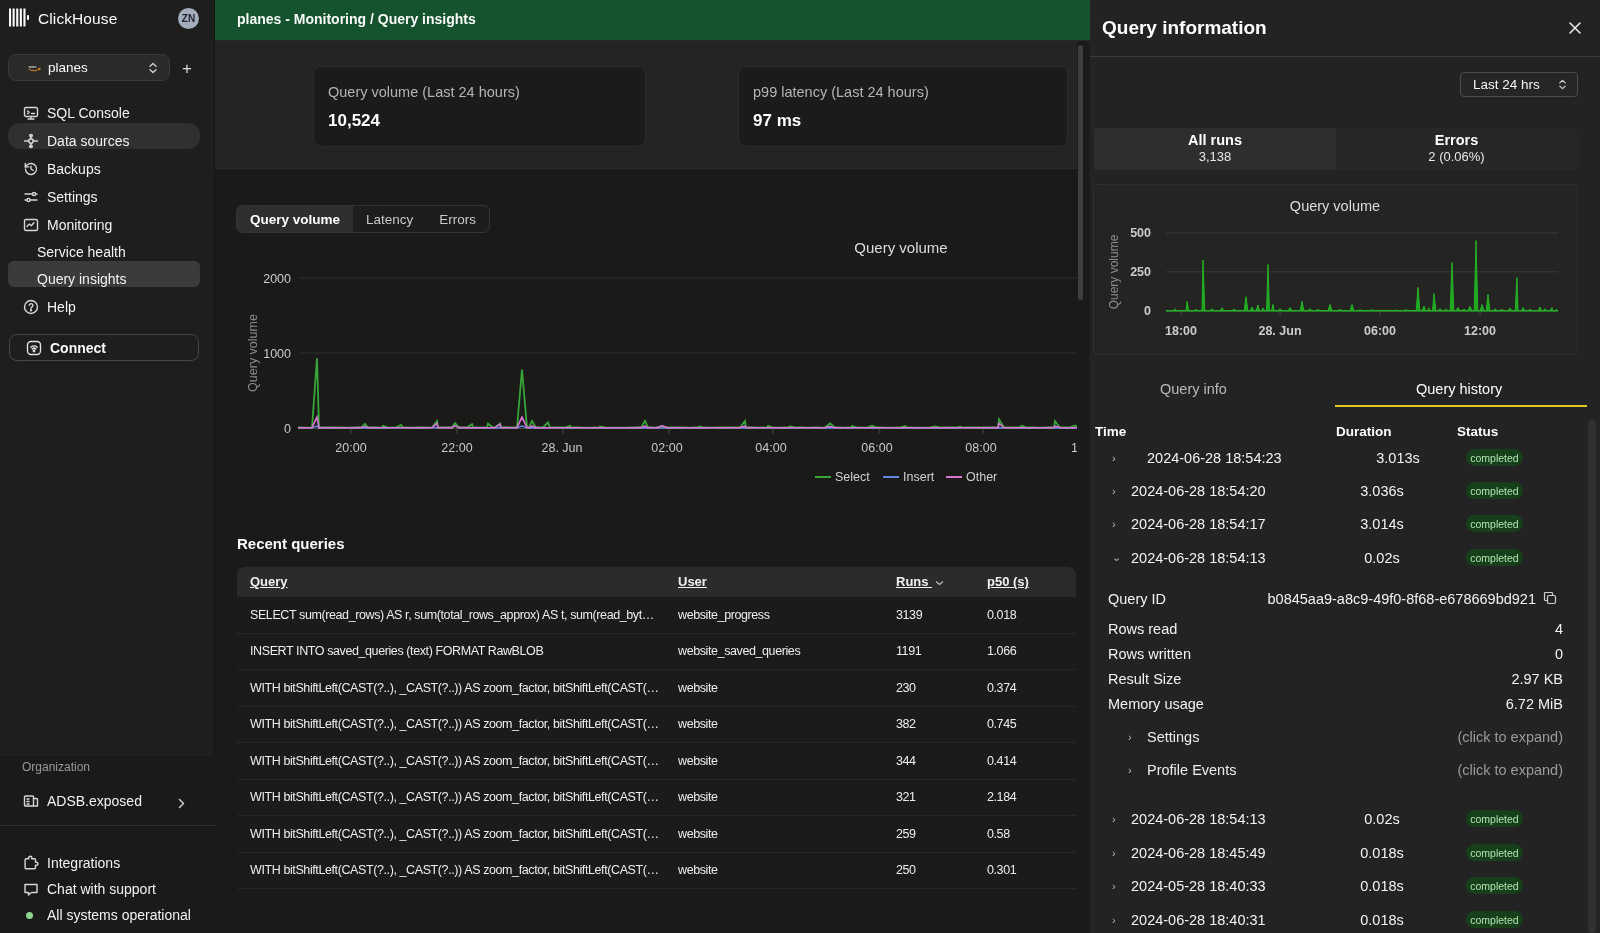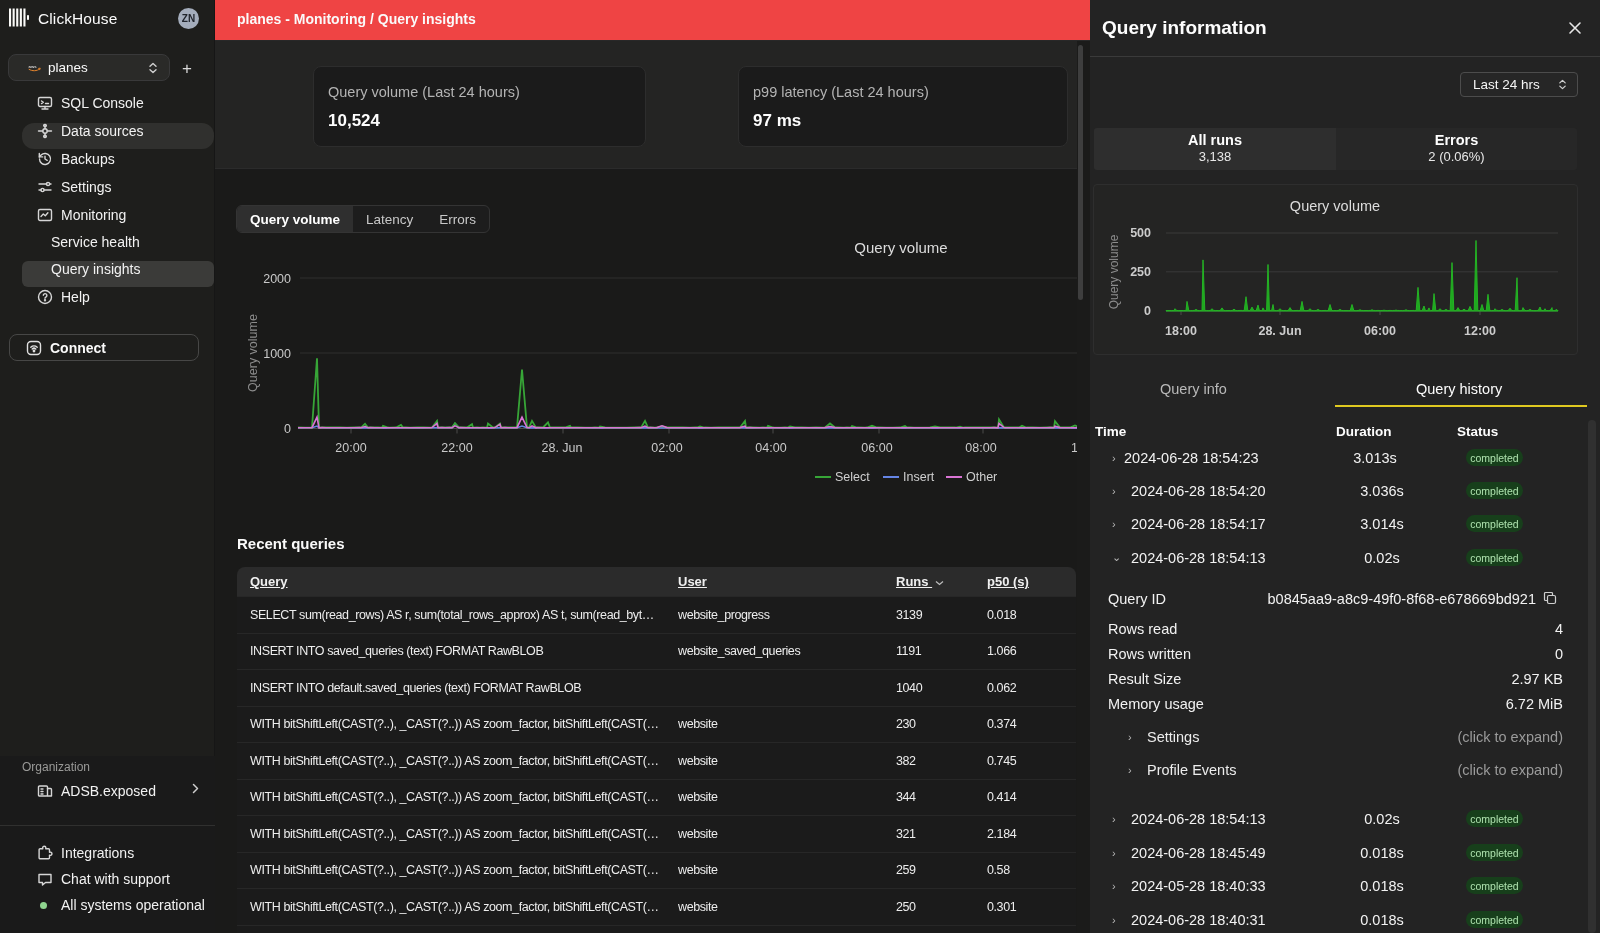--- a/index.html
+++ b/index.html
@@ -1,25 +1,25 @@
 <!DOCTYPE html>
 <html><head><meta charset="utf-8"><title>planes - Monitoring / Query insights</title>
 <style>
 *{margin:0;padding:0;box-sizing:border-box;}
 html,body{width:1600px;height:933px;overflow:hidden;background:#1a1a1a;
  font-family:"Liberation Sans",sans-serif;color:#ececec;}
 .abs{position:absolute;}
 
 #sidebar{position:absolute;left:0;top:0;width:215px;height:756px;background:#1e1e1c;border-right:1px solid #161616;padding-left:41px;}
-.sb-item{position:absolute;left:22px;width:192px;height:26px;display:flex;align-items:flex-start;font-size:14px;color:#f2f2f2;}
+.sb-item{position:absolute;left:8px;width:192px;height:26px;display:flex;align-items:flex-end;font-size:14px;color:#f2f2f2;}
 .sb-item .ic{width:16px;height:16px;margin-left:15px;margin-right:8px;flex:none;color:#d6d6d6;}
 .sb-hl{background:#30302e;border-radius:12px;}
 .sb-hl2{background:#3b3b39;border-radius:6px;}
 
-#topbar{position:absolute;left:215px;top:0;width:875px;height:41px;background:#ef4444;border-bottom:1px solid #282828;}
+#topbar{position:absolute;left:215px;top:0;width:875px;height:41px;background:#14532d;border-bottom:1px solid #282828;}
 #cardstrip{position:absolute;left:215px;top:41px;width:875px;height:128px;background:#242423;border-bottom:1px solid #2b2b2b;}
 .mcard{position:absolute;top:25px;height:81px;background:#1b1b1b;border:1px solid #2d2d2d;border-radius:8px;}
 #mainlow{position:absolute;left:215px;top:170px;width:875px;height:763px;background:#1a1a19;}
 .tabgrp{position:absolute;left:21px;top:35px;height:28px;display:flex;border:1px solid #343434;border-radius:6px;background:#1d1d1d;overflow:hidden;}
 .tab{padding:0 13px;display:flex;align-items:center;font-size:13.5px;color:#c8c8c8;}
 .tab.act{background:#2f2f2f;color:#fff;font-weight:bold;}
 
 .rqtable{position:absolute;left:22px;top:397px;width:839px;border-radius:8px 8px 0 0;overflow:hidden;}
 .rq-h{display:flex;height:29px;background:#2b2b2b;align-items:center;font-size:13px;font-weight:bold;color:#f0f0f0;text-decoration:underline;}
 .rq-r{display:flex;height:36.5px;background:#1b1b1b;border-top:1px solid #272727;align-items:center;font-size:12.5px;letter-spacing:-0.4px;color:#ededed;}
@@ -243,26 +243,20 @@
         <div class="c3">3139</div>
         <div class="c4">0.018</div>
       </div>
 <div class="rq-r">
         <div class="c1">INSERT INTO saved_queries (text) FORMAT RawBLOB</div>
         <div class="c2">website_saved_queries</div>
         <div class="c3">1191</div>
         <div class="c4">1.066</div>
       </div>
 <div class="rq-r">
-        <div class="c1">INSERT INTO default.saved_queries (text) FORMAT RawBLOB</div>
-        <div class="c2"></div>
-        <div class="c3">1040</div>
-        <div class="c4">0.062</div>
-      </div>
-<div class="rq-r">
         <div class="c1">WITH bitShiftLeft(CAST(?..), _CAST(?..)) AS zoom_factor, bitShiftLeft(CAST(?.....</div>
         <div class="c2">website</div>
         <div class="c3">230</div>
         <div class="c4">0.374</div>
       </div>
 <div class="rq-r">
         <div class="c1">WITH bitShiftLeft(CAST(?..), _CAST(?..)) AS zoom_factor, bitShiftLeft(CAST(?.....</div>
         <div class="c2">website</div>
         <div class="c3">382</div>
         <div class="c4">0.745</div>
@@ -348,21 +342,21 @@
   <path d="M76.0,131.0 L76.0,130.6 L80.0,130.5 L81.4,130.6 L83.2,130.5 L84.0,130.6 L85.0,128.7 L86.8,130.5 L88.0,130.5 L88.6,130.6 L92.0,130.5 L93.4,130.6 L95.2,130.5 L96.0,130.7 L97.0,121.4 L98.8,130.5 L100.0,130.7 L100.6,130.6 L102.4,130.6 L104.0,130.4 L104.2,130.5 L106.0,129.4 L107.8,130.5 L108.0,130.6 L109.4,130.6 L109.6,130.6 L111.2,130.5 L112.0,130.6 L113.0,79.9 L114.8,130.5 L116.0,130.4 L116.6,130.6 L118.4,130.6 L120.0,130.5 L120.2,130.5 L122.0,128.7 L123.8,130.5 L124.0,130.4 L125.6,130.6 L128.0,130.5 L128.4,130.6 L130.2,130.5 L132.0,127.9 L133.8,130.5 L135.6,130.6 L136.0,130.6 L140.0,130.5 L140.4,130.6 L142.2,130.5 L144.0,129.1 L145.8,130.5 L147.6,130.6 L148.0,130.5 L152.0,130.4 L152.4,130.6 L154.2,130.5 L156.0,116.7 L157.8,130.5 L158.4,130.6 L159.6,130.6 L160.0,130.7 L160.2,130.5 L162.0,127.1 L163.8,130.5 L164.0,130.4 L164.4,130.6 L165.6,130.6 L166.2,130.5 L168.0,125.1 L169.4,130.6 L169.8,130.5 L171.2,130.5 L171.6,130.6 L172.0,130.6 L173.0,127.9 L174.4,130.6 L174.8,130.5 L176.0,130.7 L176.2,130.5 L176.6,130.6 L178.0,84.5 L179.4,130.6 L179.8,130.5 L180.0,130.4 L181.2,130.5 L181.6,130.6 L183.0,124.5 L184.0,130.5 L184.8,130.5 L186.4,130.6 L186.6,130.6 L188.0,130.4 L188.2,130.5 L190.0,128.7 L191.8,130.5 L192.0,130.4 L193.6,130.6 L196.0,130.4 L196.4,130.6 L198.2,130.5 L200.0,127.6 L201.8,130.5 L203.6,130.6 L204.0,130.6 L208.0,130.4 L208.4,130.6 L210.2,130.5 L212.0,121.4 L213.8,130.5 L215.6,130.6 L216.0,130.4 L216.4,130.6 L218.2,130.5 L220.0,128.7 L221.8,130.5 L223.6,130.6 L224.0,130.7 L224.4,130.6 L226.2,130.5 L228.0,129.4 L229.8,130.5 L231.6,130.6 L232.0,130.6 L236.0,130.4 L236.4,130.6 L238.2,130.5 L240.0,124.5 L241.8,130.5 L243.6,130.6 L244.0,130.5 L246.4,130.6 L248.0,130.6 L248.2,130.5 L250.0,129.4 L251.8,130.5 L252.0,130.5 L253.6,130.6 L256.0,130.6 L258.4,130.6 L260.0,130.6 L260.2,130.5 L262.0,124.5 L263.8,130.5 L264.0,130.5 L265.6,130.6 L266.4,130.6 L268.0,130.5 L268.2,130.5 L270.0,129.8 L271.8,130.5 L272.0,130.4 L273.6,130.6 L276.0,130.5 L278.4,130.6 L280.0,130.4 L280.2,130.5 L282.0,129.8 L283.8,130.5 L284.0,130.4 L285.6,130.6 L288.0,130.4 L290.4,130.6 L292.0,130.5 L292.2,130.5 L294.0,130.2 L295.8,130.5 L296.0,130.6 L297.6,130.6 L300.0,130.4 L302.4,130.6 L304.0,130.4 L304.2,130.5 L306.0,130.1 L307.8,130.5 L308.0,130.4 L309.6,130.6 L312.0,130.5 L312.4,130.6 L314.2,130.5 L316.0,129.8 L317.8,130.5 L319.6,130.6 L320.0,130.6 L324.0,130.4 L324.4,130.6 L326.2,130.5 L328.0,107.4 L329.8,130.5 L330.4,130.6 L331.6,130.6 L332.0,130.6 L332.2,130.5 L334.0,126.0 L335.4,130.6 L335.8,130.5 L336.0,130.7 L337.2,130.5 L337.6,130.6 L339.0,127.9 L340.0,130.4 L340.4,130.6 L340.8,130.5 L342.2,130.5 L342.6,130.6 L344.0,113.6 L345.8,130.5 L346.4,130.6 L347.6,130.6 L348.0,130.7 L348.2,130.5 L350.0,128.7 L351.8,130.5 L352.0,130.4 L352.4,130.6 L353.6,130.6 L354.2,130.5 L356.0,129.4 L357.8,130.5 L358.4,130.6 L359.6,130.6 L360.0,130.6 L360.2,130.5 L362.0,82.6 L363.8,130.5 L364.0,130.6 L364.4,130.6 L365.6,130.6 L366.2,130.5 L368.0,127.6 L369.8,130.5 L370.4,130.6 L371.6,130.6 L372.0,130.4 L372.2,130.5 L374.0,129.1 L375.8,130.5 L376.0,130.7 L376.4,130.6 L377.6,130.6 L378.2,130.5 L380.0,126.4 L381.8,130.5 L382.4,130.6 L383.6,130.6 L384.0,130.7 L384.2,130.5 L386.0,60.5 L387.8,130.5 L388.0,130.4 L388.4,130.6 L389.6,130.6 L390.2,130.5 L392.0,124.5 L393.8,130.5 L394.4,130.6 L395.6,130.6 L396.0,130.4 L396.2,130.5 L398.0,114.3 L399.8,130.5 L400.0,130.4 L401.4,130.6 L401.6,130.6 L403.2,130.5 L404.0,130.5 L405.0,128.7 L406.8,130.5 L408.0,130.3 L408.4,130.6 L408.6,130.6 L410.2,130.5 L412.0,129.4 L413.8,130.5 L415.6,130.6 L416.0,130.7 L416.4,130.6 L418.2,130.5 L420.0,128.2 L421.8,130.5 L423.4,130.6 L423.6,130.6 L424.0,130.7 L425.2,130.5 L427.0,97.7 L428.0,130.6 L428.8,130.5 L429.4,130.6 L430.6,130.6 L431.2,130.5 L432.0,130.6 L433.0,127.6 L434.8,130.5 L436.0,130.5 L436.4,130.6 L436.6,130.6 L438.2,130.5 L440.0,129.4 L441.8,130.5 L443.6,130.6 L444.0,130.7 L446.4,130.6 L448.0,130.4 L448.2,130.5 L450.0,127.0 L451.4,130.6 L451.8,130.5 L452.0,130.6 L453.2,130.5 L453.6,130.6 L455.0,128.7 L456.0,130.4 L456.8,130.5 L458.4,130.6 L458.6,130.6 L460.0,130.4 L460.2,130.5 L462.0,127.6 L462.4,130.6 L463.8,130.5 L464.0,130.6 L464.2,130.5 L465.6,130.6 L466.0,129.4 L467.8,130.5 L468.0,130.5 L468.0,131.0 Z" fill="#1fa81f" stroke="#24b324" stroke-width="1"></path>
 </svg>
   <div class="abs" style="left:70px;top:381px;font-size:14.5px;color:#b9b9b9">Query info</div>
   <div class="abs" style="left:326px;top:381px;font-size:14.5px;font-weight:500;color:#fdfdfd">Query history</div>
   <div class="abs" style="left:245px;top:405px;width:252px;border-top:2px solid #dfc920"></div>
   <div class="abs" style="left:5px;top:424px;font-size:13.5px;font-weight:bold;color:#fdfdfd">Time</div>
   <div class="abs" style="left:246px;top:424px;font-size:13.5px;font-weight:bold;color:#fdfdfd">Duration</div>
   <div class="abs" style="left:367px;top:424px;font-size:13.5px;font-weight:bold;color:#fdfdfd">Status</div>
   <div class="rrow" style="top:441px">
       <span class="chev">›</span>
-    <span style="margin-left:0;width:196px">2024-06-28 18:54:23</span>
+    <span style="margin-left:23px;width:196px">2024-06-28 18:54:23</span>
       <span style="width:110px;text-align:center">3.013s</span>
     <span class="badge">completed</span>
     </div>
 <div class="rrow" style="top:474px">
       <span class="chev">›</span>
     <span style="margin-left:7px;width:196px">2024-06-28 18:54:20</span>
       <span style="width:110px;text-align:center">3.036s</span>
     <span class="badge">completed</span>
     </div>
 <div class="rrow" style="top:507px">

